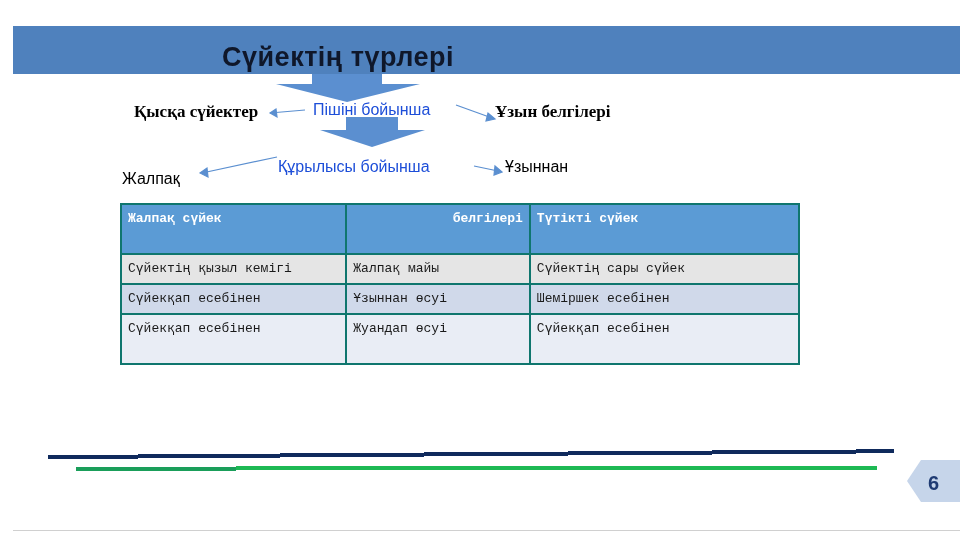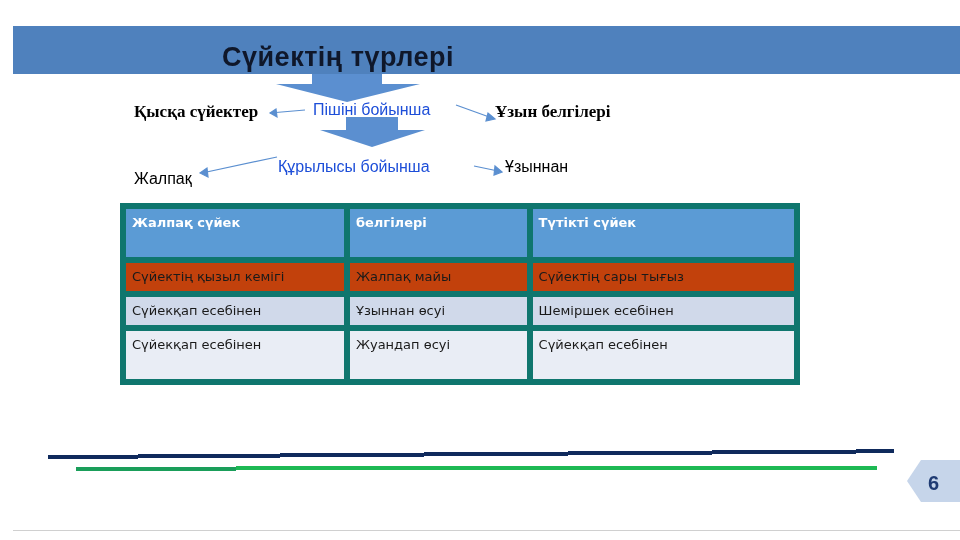--- a/index.html
+++ b/index.html
@@ -5,25 +5,25 @@
   html, body { margin:0; padding:0; }
   body { width:960px; height:540px; position:relative; overflow:hidden; background:#ffffff; font-family:"Liberation Sans", sans-serif; }
   .banner { position:absolute; left:13px; top:26px; width:947px; height:48px; background:#4f81bd; }
   .title { position:absolute; left:222px; top:42px; font-size:27px; font-weight:bold; color:#0f172a; letter-spacing:0.5px; white-space:nowrap; }
   .label { position:absolute; white-space:nowrap; }
   .serif-bold { font-family:"Liberation Serif", serif; font-weight:bold; font-size:17px; color:#000; }
   .orange { color:#1d4ed8; font-size:16px; }
   .plain { color:#000; font-size:16px; }
   svg.overlay { position:absolute; left:0; top:0; }
   table.bones { position:absolute; left:120px; top:203px; width:680px; border-collapse:collapse; font-family:"DejaVu Sans", sans-serif; font-size:13px; color:#1a1a1a; }
-  table.bones td, table.bones th { border:6px solid #0f766e; padding:6px 6px; vertical-align:top; text-align:left; font-weight:normal; }
+  table.bones td, table.bones th { border:2px solid #0f766e; padding:6px 6px; vertical-align:top; text-align:left; font-weight:normal;font-family:Liberation Mono, monospace; }
   table.bones th { background:#5b9bd5; color:#ffffff; font-weight:bold; height:36px; }
-  table.bones th.center { text-align:left; }
+  table.bones th.center { text-align:right; }
   tr.r1 td { background:#d0d9ea; height:37px; line-height:20px; }
-  tr.r2 td { background:#c2410c; height:16px; }
+  tr.r2 td { background:#e5e5e5; height:16px; }
   tr.r3 td { background:#d0d9ea; height:16px; }
   tr.r4 td { background:#e9edf5; height:36px; }
   .page-badge { position:absolute; left:907px; top:460px; width:53px; height:42px; }
   .page-num { position:absolute; left:928px; top:472px; font-size:20px; font-weight:bold; color:#1f3b73; }
   .bottom-rule { position:absolute; left:13px; top:530px; width:947px; height:1px; background:#d0d0d0; }
 </style>
 </head>
 <body>
 
 <div class="banner"></div>
@@ -58,40 +58,40 @@
   <g>
     <rect x="76" y="467" width="160" height="4" fill="#1a9e5a"></rect>
     <rect x="236" y="466" width="641" height="4" fill="#1db954"></rect>
   </g>
 </svg>
 
 <div class="label serif-bold" style="left:134px; top:102px;">Қысқа сүйектер</div>
 <div class="label orange" style="left:313px; top:101px;">Пішіні бойынша</div>
 <div class="label serif-bold" style="left:495px; top:102px;">Ұзын белгілері</div>
 
-<div class="label plain" style="left:122px; top:170px;margin-left:12px;">Жалпақ</div>
+<div class="label plain" style="left:122px; top:170px;">Жалпақ</div>
 <div class="label orange" style="left:278px; top:158px;">Құрылысы бойынша</div>
 <div class="label plain" style="left:505px; top:158px;">Ұзыннан</div>
 
 <table class="bones">
   <colgroup>
       <col style="width:226px">
       <col style="width:184px">
       <col style="width:270px">
     </colgroup>
   <tbody>
       <tr>
     <th>Жалпақ сүйек</th>
     <th class="center">белгілері</th>
     <th>Түтікті сүйек</th>
   </tr>
   <tr class="r2">
     <td>Сүйектің қызыл кемігі</td>
     <td>Жалпақ майы</td>
-    <td>Сүйектің сары тығыз</td>
+    <td>Сүйектің сары сүйек</td>
   </tr>
   <tr class="r3">
     <td>Сүйекқап есебінен</td>
     <td>Ұзыннан өсуі</td>
     <td>Шеміршек есебінен</td>
   </tr>
   <tr class="r4">
     <td>Сүйекқап есебінен</td>
     <td>Жуандап өсуі</td>
     <td>Сүйекқап есебінен</td>

